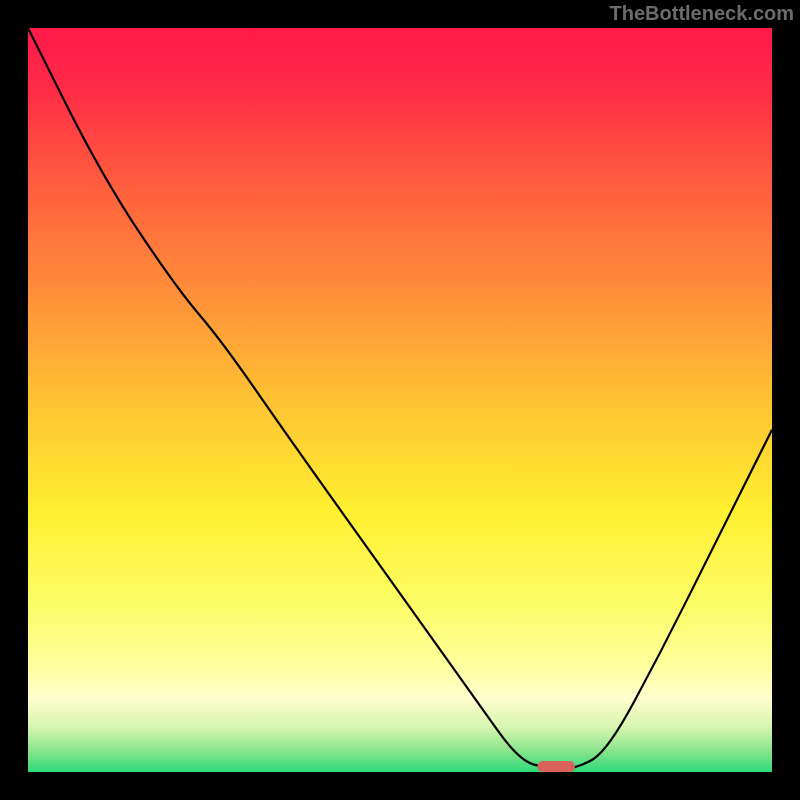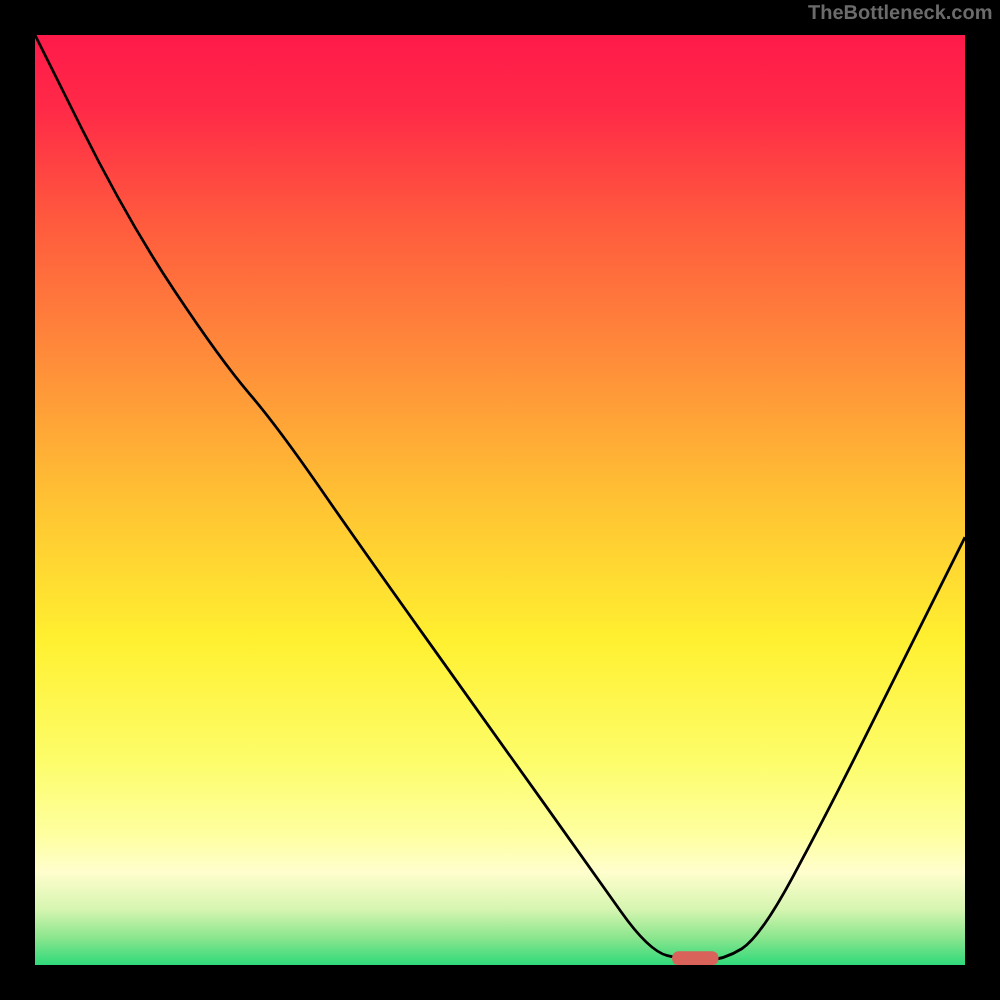--- a/index.html
+++ b/index.html
@@ -9,21 +9,21 @@
     height: 800px;
     background: #000;
     position: relative;
     overflow: hidden;
   }
   .watermark {
     position: absolute;
     top: 2px;
     right: 6px;
     font-family: Arial, sans-serif;
-    font-size: 16px;
+    font-size: 20px;
     font-weight: bold;
     color: #6b6b6b;
     z-index: 10;
   }
   .chart-area {
     position: absolute;
     left: 28px;
     top: 28px;
     width: 744px;
     height: 744px;

